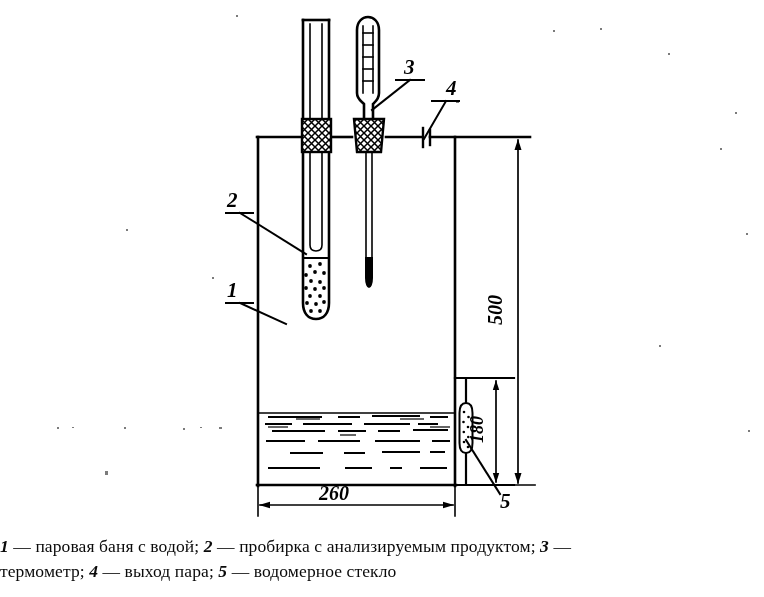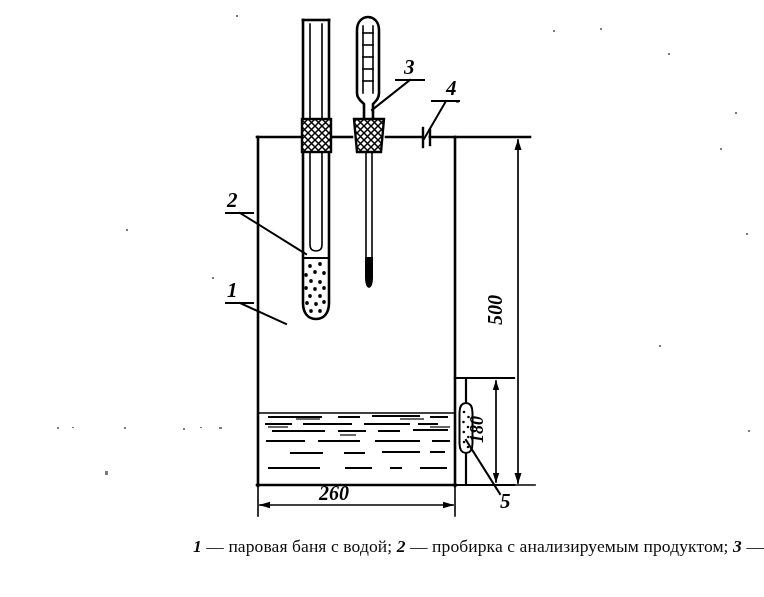--- a/index.html
+++ b/index.html
@@ -13,21 +13,21 @@
   }
   #figure-wrap{
     position:absolute;left:0;top:0;width:764px;height:530px;
   }
   #figure-svg{display:block;width:764px;height:530px;}
 
   .caption{
     position:absolute;
     left:0;top:534px;
     width:764px;
-    text-align:right;
+    text-align:left;
     font-family:"Liberation Serif", serif;
     font-size:17.5px;
     line-height:25px;
     letter-spacing:.1px;
     color:#0a0a0a;
   }
   .caption .num{
     font-style:italic;
     font-weight:bold;
     font-family:"Liberation Serif", serif;
@@ -298,13 +298,16 @@
     </g>
 
   </g>
 </svg>
 </div>
 
 <div class="caption">
   <span class="cap-line">
     <span class="num">1</span><span> — паровая баня с водой; </span><span class="num">2</span><span> — пробирка с анализируемым продуктом; </span><span class="num">3</span><span> —</span>
   </span>
+  <span class="cap-line">
+    <span>термометр; </span><span class="num">4</span><span> — выход пара; </span><span class="num">5</span><span> — водомерное стекло</span>
+  </span>
 </div>
 
 </body></html>

